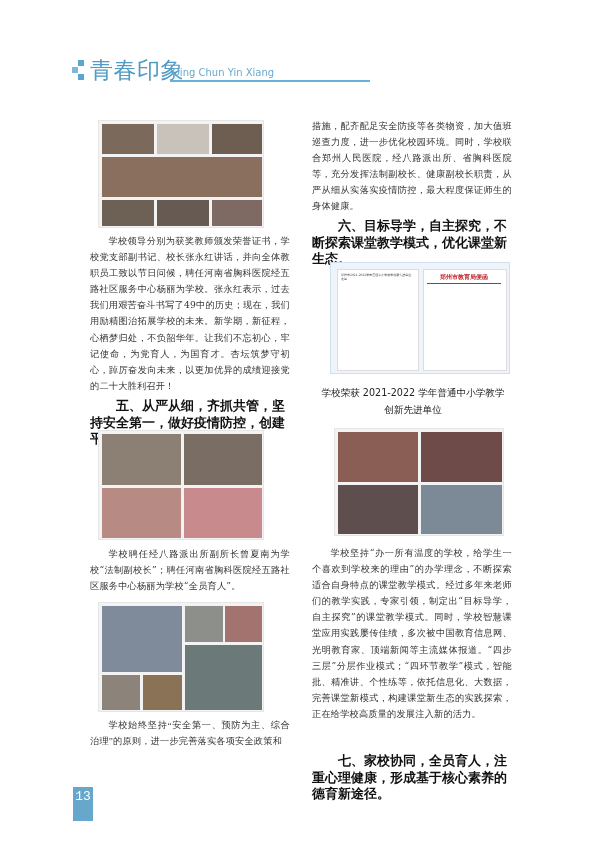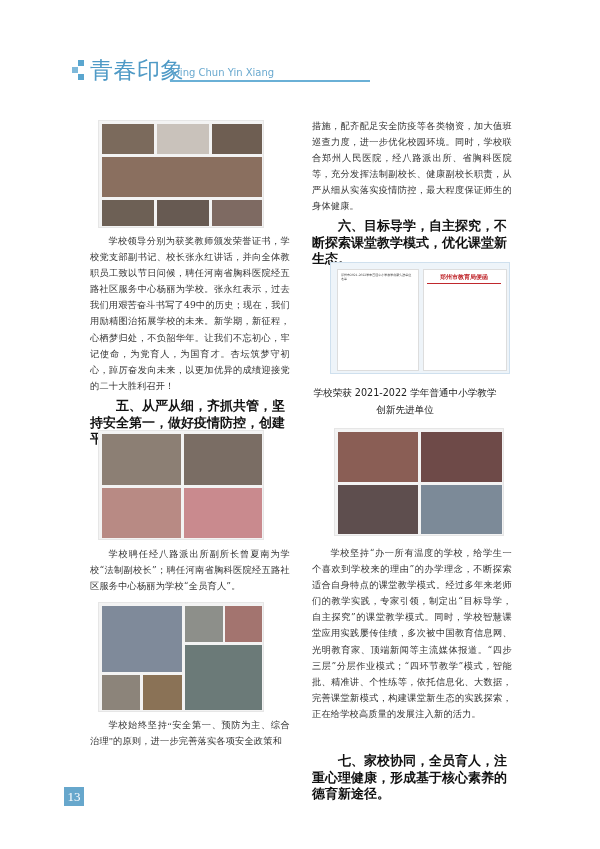--- a/index.html
+++ b/index.html
@@ -15,21 +15,21 @@
   .title-en { position: absolute; left: 100px; top: 10px; font-family: "DejaVu Sans", sans-serif; font-size: 10px; color: #6aa9cf; line-height: 10px; }
   .header-line { position: absolute; left: 98px; top: 22px; width: 200px; height: 2px; background: #6ab0d6; }
 
   .photo { position: absolute; background: #f3f3f3; border: 1px solid #e6e6e6; box-sizing: border-box; }
   .photo .cell { position: absolute; background: #8a8a8a; }
 
   .para { position: absolute; font-size: 9.2px; line-height: 16.1px; text-align: justify; text-indent: 2em; color: #333; letter-spacing: 0.2px; }
   .heading { position: absolute; font-family: "DejaVu Sans", sans-serif; font-weight: bold; font-size: 13px; line-height: 16.5px; text-indent: 2em; color: #111; }
   .caption { position: absolute; font-family: "DejaVu Sans", sans-serif; font-size: 9.6px; line-height: 17px; text-align: center; color: #222; }
 
-  .page-num { position: absolute; left: 64px; top: 787px; width: 20px; height: 19px; background: #67a7cc; color: #fff; font-family: Liberation Serif, serif; font-size: 13px; line-height: 19px; text-align: center; }
+  .page-num { position: absolute; left: 73px; top: 787px; width: 20px; height: 34px; background: #67a7cc; color: #fff; font-family: Liberation Mono, monospace; font-size: 13px; line-height: 19px; text-align: center; }
 </style>
 </head>
 <body>
 
 <div class="header">
   <div class="logo-squares">
     <span class="s1"></span>
       <span class="s2"></span>
       <span class="s3"></span>
   </div>
@@ -77,21 +77,21 @@
 <div class="heading" style="left:312px;top:218px;width:200px;">六、目标导学，自主探究，不断探索课堂教学模式，优化课堂新生态。</div>
 
 <div class="photo" style="left:330px;top:262px;width:180px;height:112px;background:#eef4f9;border:1px solid #cfe0ee;">
   <div class="cell" style="left:6px;top:6px;width:80px;height:100px;background:#ffffff;border:1px solid #ddd;"></div>
   <div class="cell" style="left:92px;top:6px;width:82px;height:100px;background:#ffffff;border:1px solid #ddd;"></div>
   <div style="position:absolute;left:10px;top:10px;width:72px;font-size:3px;line-height:4px;color:#333;">郑州市2021-2022学年普通中小学教学创新先进单位名单</div>
   <div style="position:absolute;left:95px;top:10px;width:76px;font-size:6px;line-height:8px;color:#c0282d;font-weight:bold;text-align:center;">郑州市教育局便函</div>
   <div style="position:absolute;left:96px;top:20px;width:74px;height:1px;background:#c0282d;"></div>
 </div>
 
-<div class="caption" style="left:310px;top:384px;width:190px;">学校荣获 2021-2022 学年普通中小学教学创新先进单位</div>
+<div class="caption" style="left:318px;top:384px;width:190px;">学校荣获 2021-2022 学年普通中小学教学创新先进单位</div>
 
 <div class="photo" style="left:334px;top:428px;width:170px;height:108px;">
   <div class="cell" style="left:3px;top:3px;width:80px;height:50px;background:#8a5e55;"></div>
   <div class="cell" style="left:86px;top:3px;width:81px;height:50px;background:#6e4a48;"></div>
   <div class="cell" style="left:3px;top:56px;width:80px;height:49px;background:#5e4e4e;"></div>
   <div class="cell" style="left:86px;top:56px;width:81px;height:49px;background:#7c8a98;"></div>
 </div>
 
 <div class="para" style="left:312px;top:545px;width:200px;">学校坚持“办一所有温度的学校，给学生一个喜欢到学校来的理由”的办学理念，不断探索适合自身特点的课堂教学模式。经过多年来老师们的教学实践，专家引领，制定出“目标导学，自主探究”的课堂教学模式。同时，学校智慧课堂应用实践屡传佳绩，多次被中国教育信息网、光明教育家、顶端新闻等主流媒体报道。“四步三层”分层作业模式；“四环节教学”模式，智能批、精准讲、个性练等，依托信息化、大数据，完善课堂新模式，构建课堂新生态的实践探索，正在给学校高质量的发展注入新的活力。</div>
 

